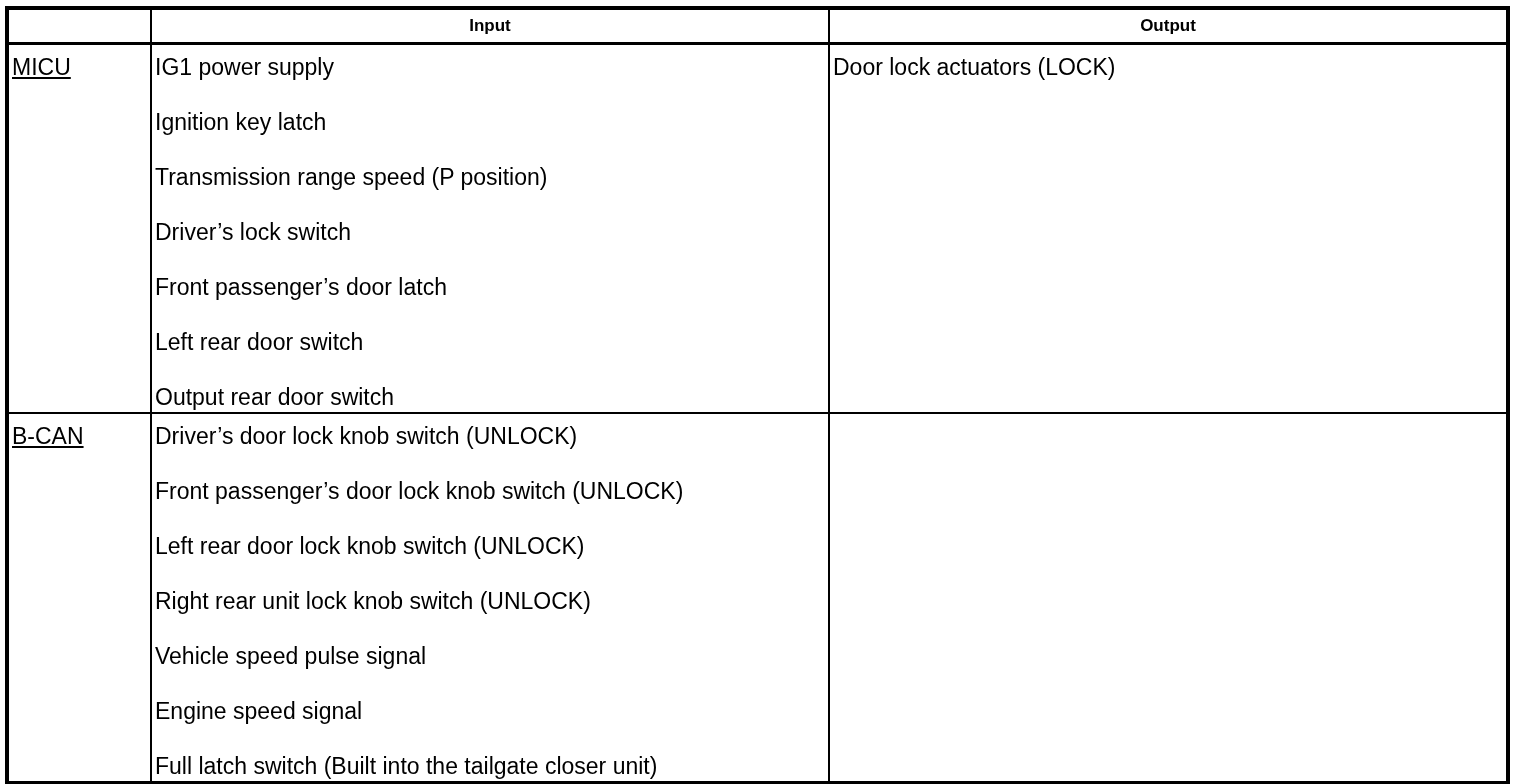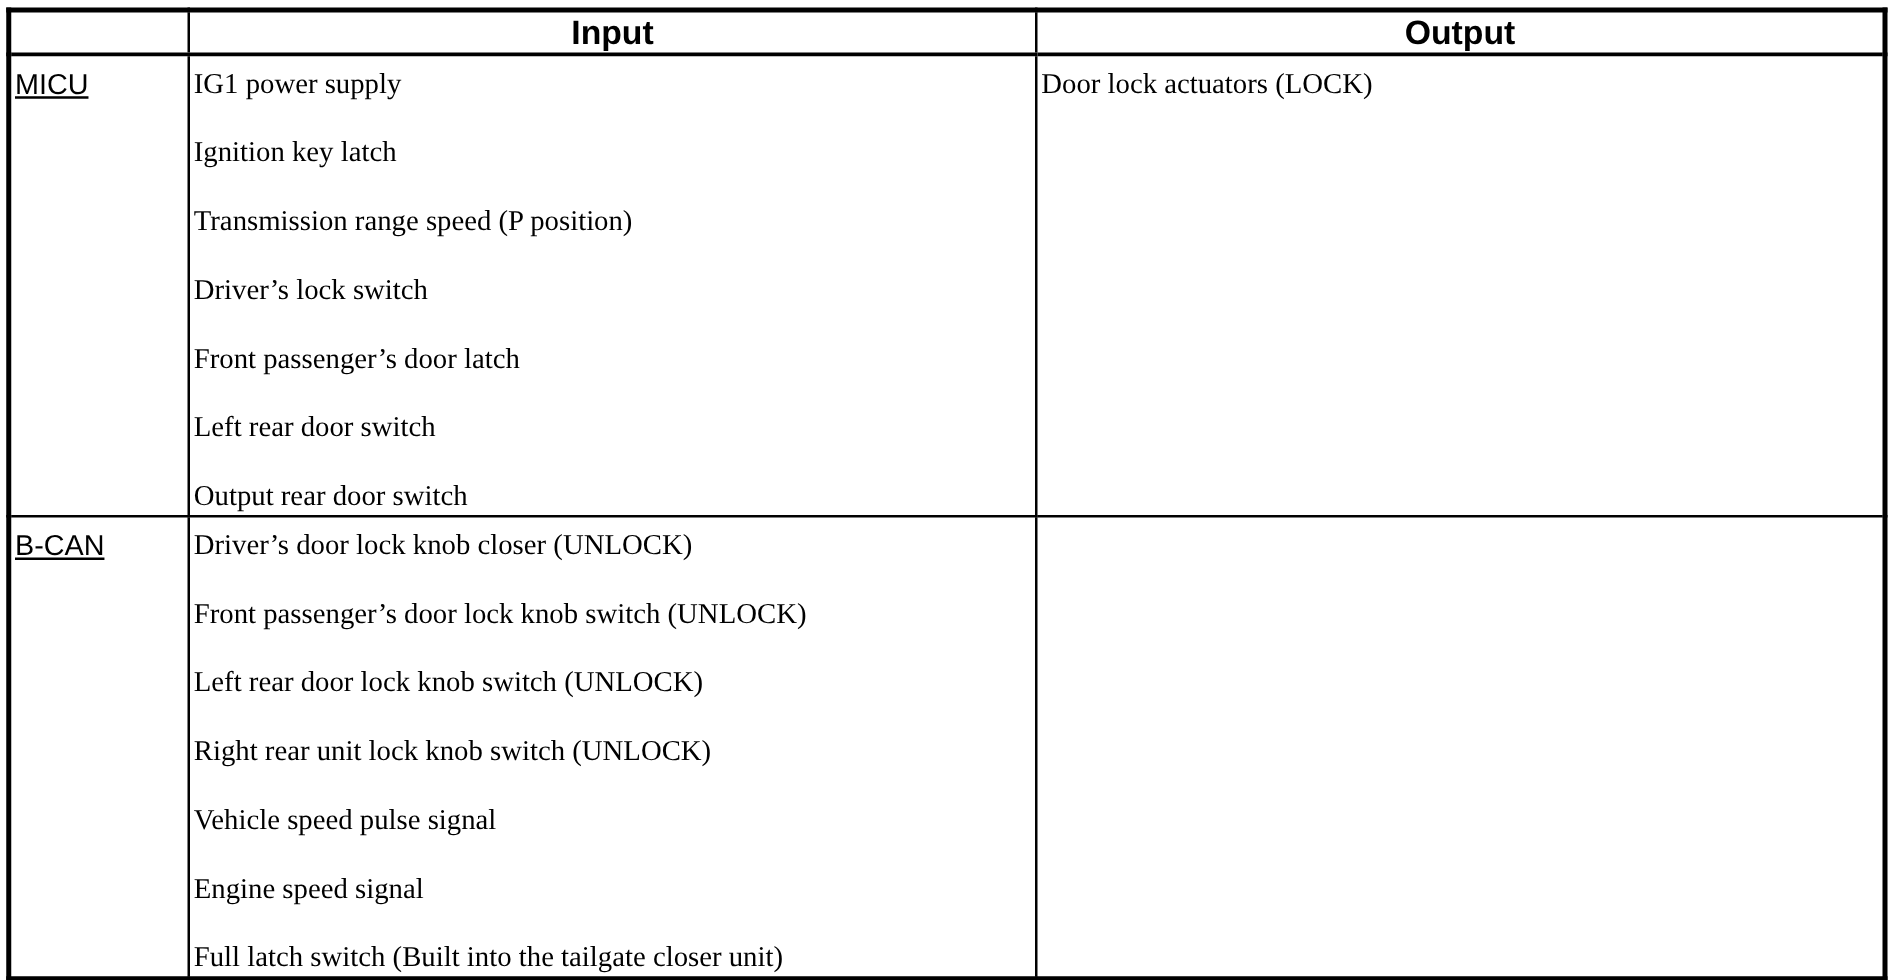--- a/index.html
+++ b/index.html
@@ -37,40 +37,39 @@
     padding: 0;
     vertical-align: top;
     overflow: hidden;
   }
   table.io-table thead th {
     height: 32px;
     border-bottom: 3px solid #000000;
     font-weight: bold;
     text-align: center;
     vertical-align: middle;
-    font-size: 27px;
+    font-size: 17px;
     padding: 0;
   }
   table.io-table tr.body-row-micu  { height: 367px; }
   table.io-table tr.body-row-bcan  { height: 365px; }
 
   .cell-inner {
     padding: 7px 4px 0 3px;
   }
   .source-label {
     line-height: 30px;
     white-space: nowrap;
     text-decoration: underline;
   }
   .io-line {
     height: 30px;
     line-height: 30px;
     margin-bottom: 25px;
     white-space: nowrap;
-    font-family: Liberation Serif, serif;
   }
   .io-line:last-child { margin-bottom: 0; }
 </style>
 </head>
 <body>
 
 <div class="page">
   <table class="io-table">
     <colgroup>
       <col class="c-source">
@@ -109,21 +108,21 @@
         </td>
       </tr>
       <tr class="body-row-bcan">
         <td>
           <div class="cell-inner">
             <div class="source-label">B-CAN</div>
           </div>
         </td>
         <td>
           <div class="cell-inner">
-            <div class="io-line">Driver’s door lock knob closer (UNLOCK)</div>
+            <div class="io-line">Driver’s door lock knob switch (UNLOCK)</div>
             <div class="io-line">Front passenger’s door lock knob switch (UNLOCK)</div>
             <div class="io-line">Left rear door lock knob switch (UNLOCK)</div>
             <div class="io-line">Right rear unit lock knob switch (UNLOCK)</div>
             <div class="io-line">Vehicle speed pulse signal</div>
             <div class="io-line">Engine speed signal</div>
             <div class="io-line">Full latch switch (Built into the tailgate closer unit)</div>
           </div>
         </td>
         <td>
           <div class="cell-inner"></div>

